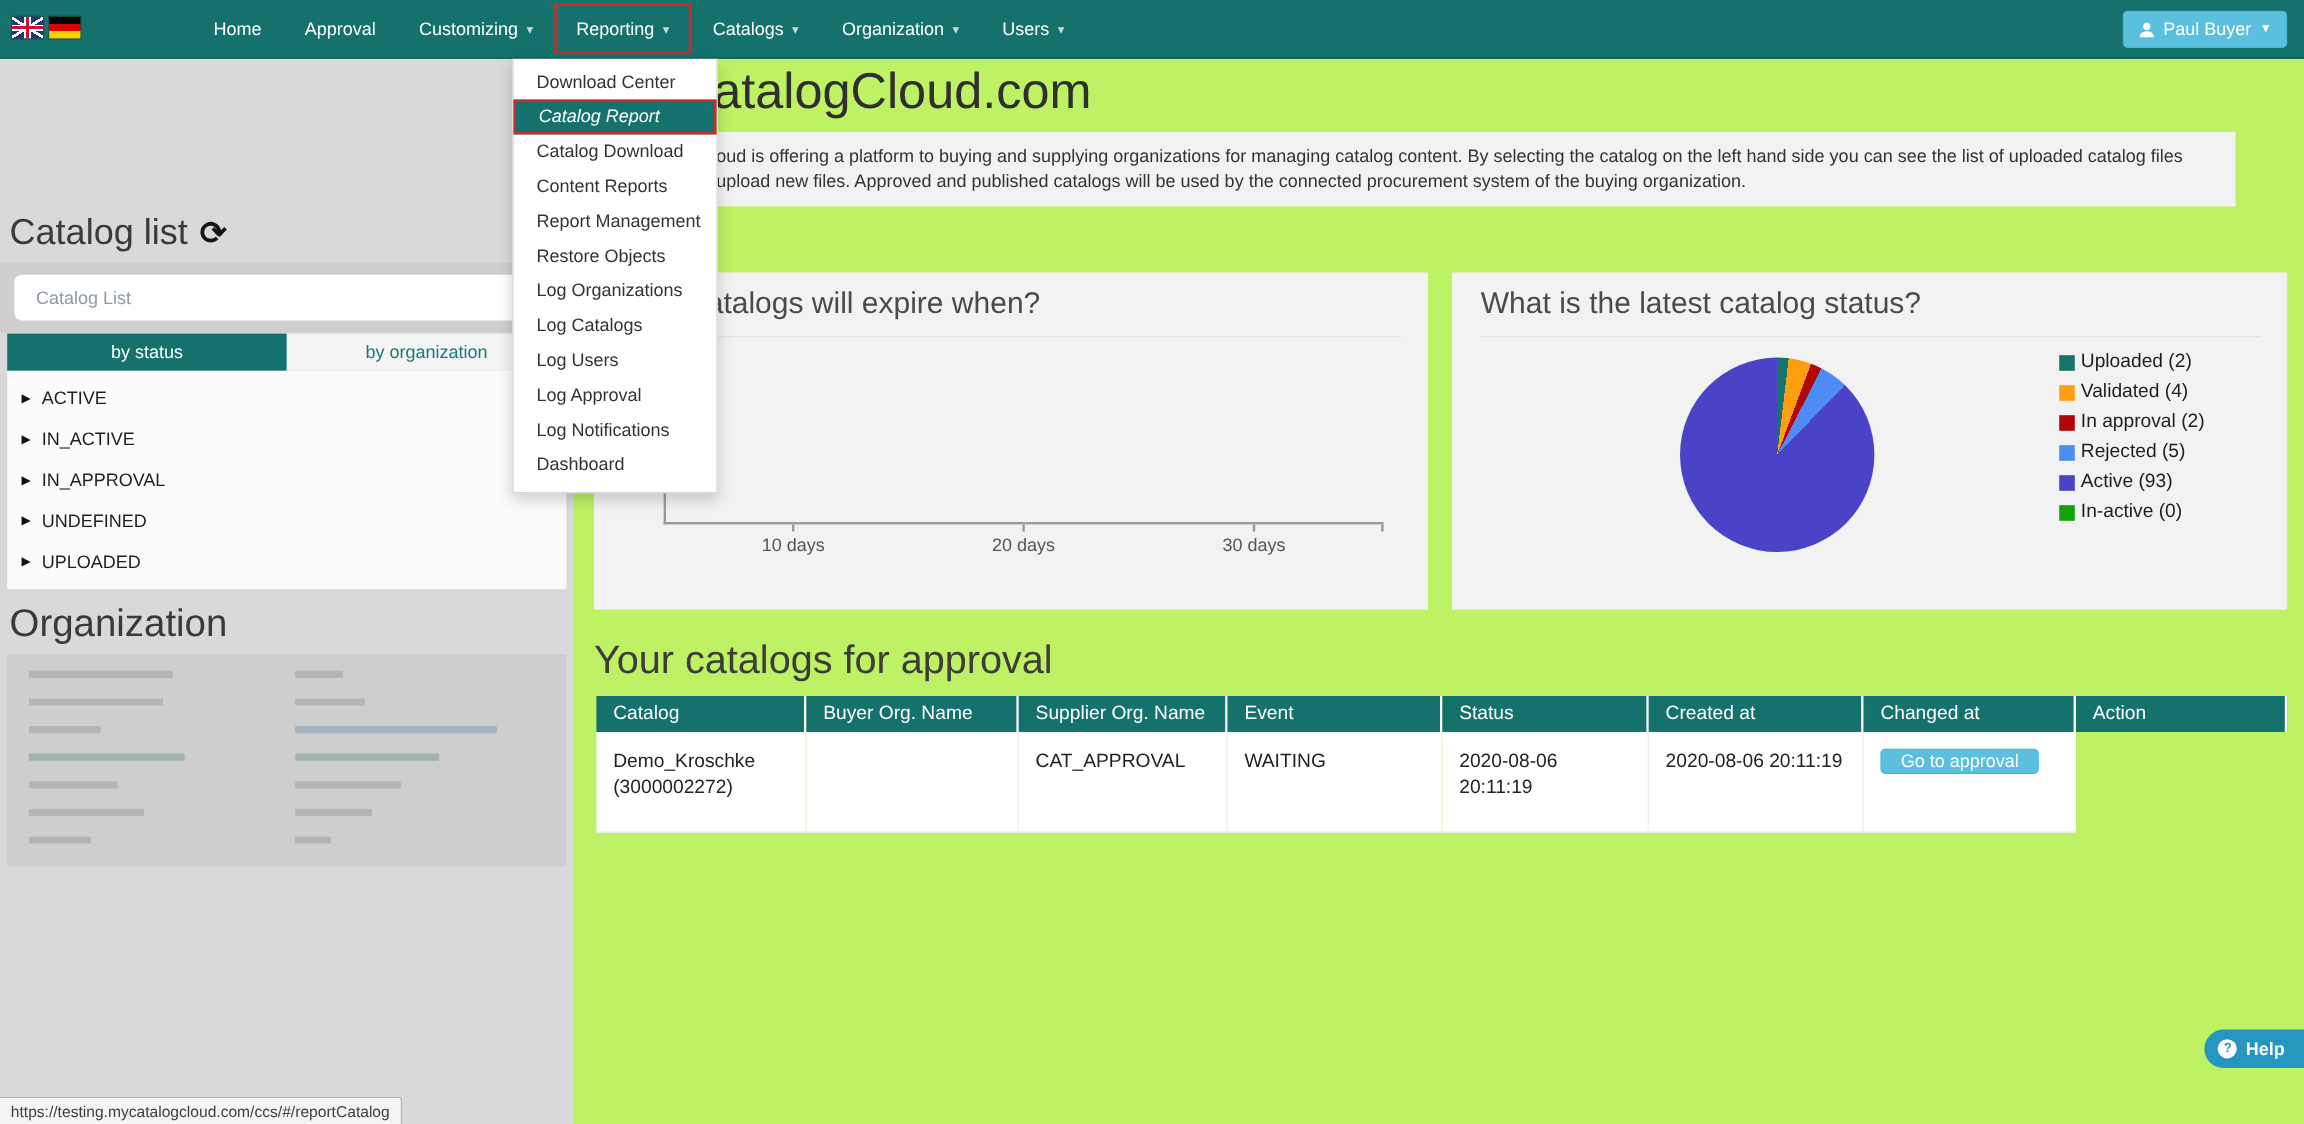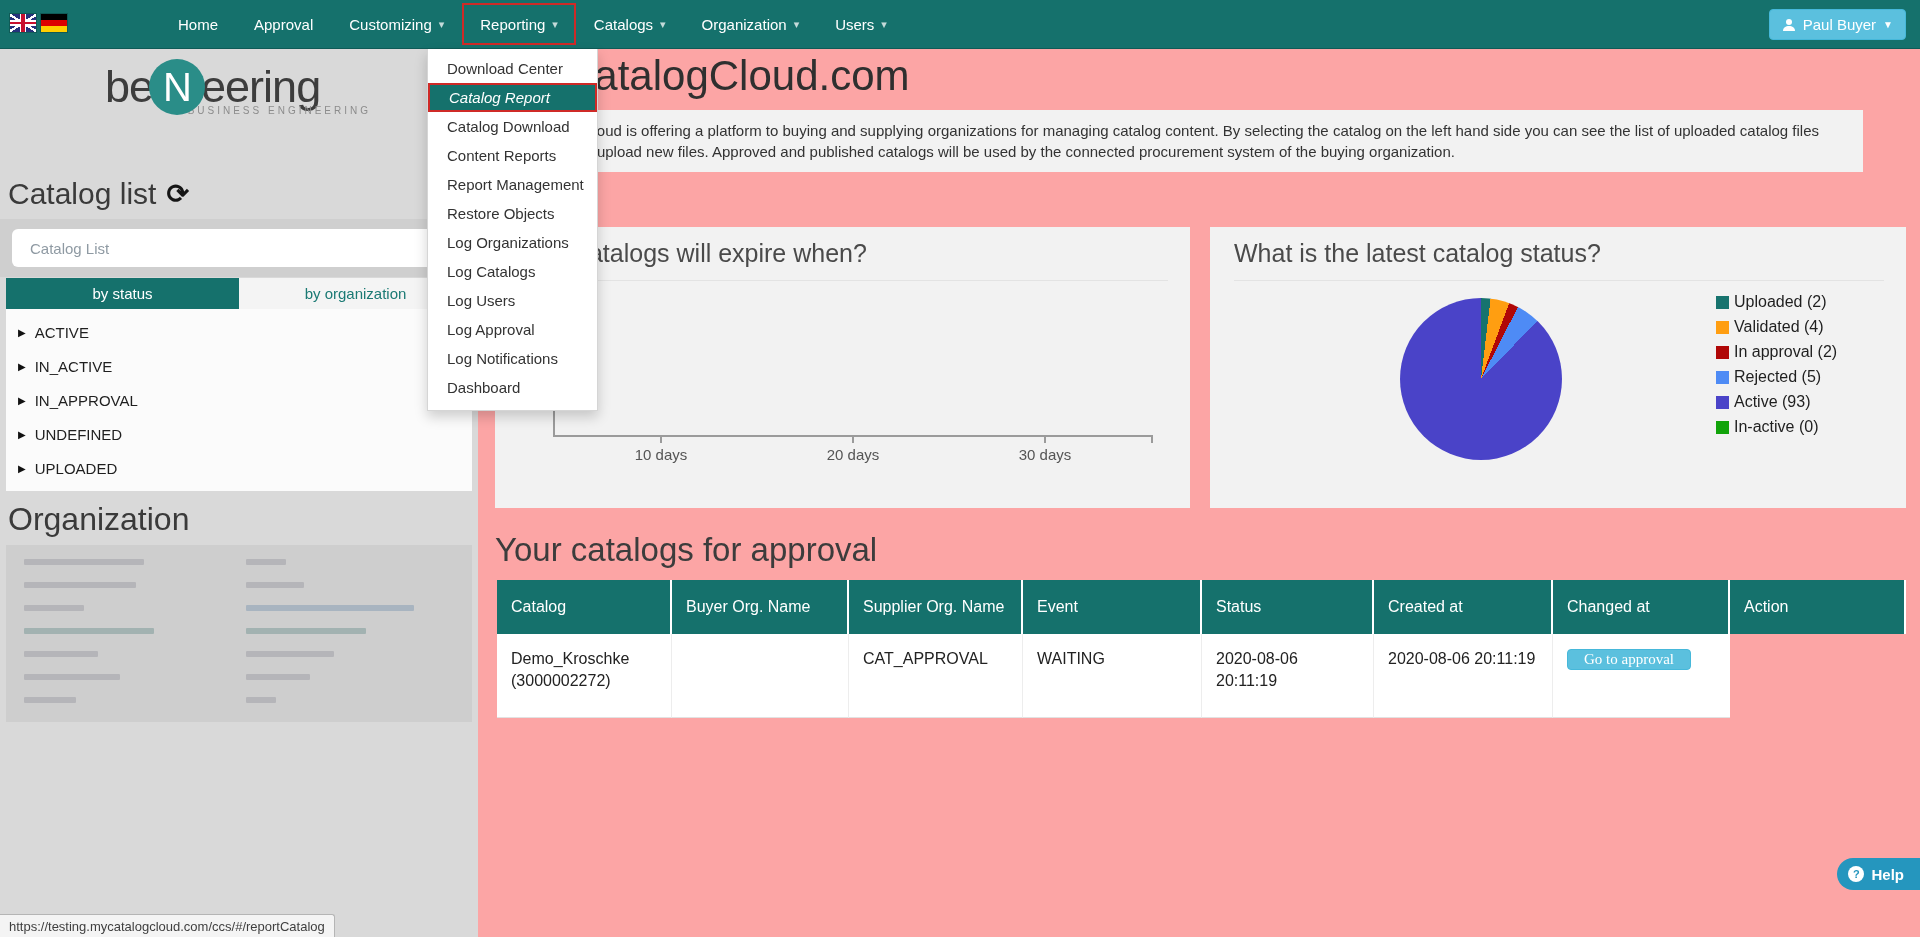--- a/index.html
+++ b/index.html
@@ -1,17 +1,17 @@
 <!DOCTYPE html>
 <html><head>
 <meta charset="utf-8">
 <style>
   * { margin:0; padding:0; box-sizing:border-box; }
   html,body { width:1920px; height:937px; overflow:hidden; font-family:"Liberation Sans", sans-serif; background:#fff; }
-  #page { position:relative; width:1920px; height:937px; background:#fca5a5; }
+  #page { position:relative; width:1920px; height:937px; background:#bef264; }
 
   
   .topnav { position:absolute; left:0; top:0; width:1920px; height:49px; background:#15716c; border-bottom:1px solid #0e5b57; z-index:50; display:flex; align-items:center; }
   .flags { position:absolute; left:10px; top:14px; display:flex; gap:5px; }
   .flag { width:26px; height:18px; position:relative; display:inline-block; box-shadow:0 0 0 1px rgba(0,0,0,.2); }
   .flag-uk { background:#26327c; overflow:hidden; }
   .flag-uk::before { content:""; position:absolute; inset:0;
     background:
       linear-gradient(transparent 36%, #fff 36% 64%, transparent 64%),
       linear-gradient(90deg, transparent 38%, #fff 38% 62%, transparent 62%),
@@ -83,25 +83,25 @@
   
   .pie { position:absolute; left:1400px; top:298px; width:162px; height:162px; border-radius:50%; z-index:9; }
   .legend { position:absolute; left:1716px; top:293px; z-index:9; display:flex; flex-direction:column; gap:7px; }
   .legend-entry { display:flex; align-items:center; gap:5px; }
   .legend-swatch { width:13px; height:13px; display:inline-block; }
   .legend-label { font-size:16px; color:#1f1f1f; }
 
   
   .approval-heading { position:absolute; left:495px; top:531px; font-size:33px; color:#3c3c3c; font-weight:300; }
   .approval-table { position:absolute; left:497px; top:580px; width:1409px; display:grid; grid-template-columns:175px 177px 174px 179px 172px 179px 177px 176px; z-index:8; }
-  .th { background:#15716c; color:#fff; font-size:16px; padding:18px 14px; border-right:2px solid #fff; }
+  .th { background:#15716c; color:#fff; font-size:16px; padding:6px 14px; border-right:2px solid #fff; }
   .th:last-child { border-right:none; }
   .td { background:#fff; min-height:84px; padding:14px; font-size:16px; color:#222; line-height:22px; border-right:1px solid #ededed; border-bottom:1px solid #e2e2e2; }
   .td:last-child { border-right:none; }
-  .goto-btn { background:#5bc0de; border:1px solid #46b8da; color:#fff; font-size:15px; padding:1px 16px; border-radius:4px; cursor:pointer; font-family:Liberation Serif, serif; }
+  .goto-btn { background:#5bc0de; border:1px solid #46b8da; color:#fff; font-size:15px; padding:1px 16px; border-radius:4px; cursor:pointer; font-family:Liberation Sans, sans-serif; }
 
   
   .help-btn { position:absolute; right:0; top:858px; height:32px; background:#2596be; color:#fff; font-size:15px; font-weight:bold; display:flex; align-items:center; gap:7px; padding:0 16px 0 11px; border-radius:16px 0 0 16px; z-index:70; cursor:pointer; }
   .q-icon { width:16px; height:16px; border-radius:50%; background:#fff; color:#2596be; font-size:11px; font-weight:bold; display:flex; align-items:center; justify-content:center; }
   .status-bar { position:absolute; left:0; top:914px; height:23px; background:#f4f4f4; border:1px solid #b5b5b5; border-left:none; border-bottom:none; border-radius:0 3px 0 0; display:flex; align-items:center; padding:0 9px; font-size:13px; color:#3f3f3f; z-index:70; }
 </style>
 </head>
 <body>
 
 <div id="page">
@@ -158,30 +158,20 @@
     <div class="dropdown-item">Restore Objects</div>
     <div class="dropdown-item">Log Organizations</div>
     <div class="dropdown-item">Log Catalogs</div>
     <div class="dropdown-item">Log Users</div>
     <div class="dropdown-item">Log Approval</div>
     <div class="dropdown-item">Log Notifications</div>
     <div class="dropdown-item">Dashboard</div>
   </div>
 
   <div class="sidebar">
-    <div class="logo">
-      <div class="logo-row">
-        <span>be</span>
-        <span class="logo-circle">
-            <span>N</span>
-          </span>
-        <span>eering</span>
-      </div>
-      <div class="logo-sub">BUSINESS ENGINEERING</div>
-    </div>
     <div class="side-heading catalog-heading">
       <span>Catalog list</span>
       <span class="refresh-icon">⟳</span>
     </div>
     <div class="search-band"></div>
     <input class="search-input" type="text" placeholder="Catalog List" style="">
     <div class="tabs">
       <div class="tab active">by status</div>
       <div class="tab inactive">by organization</div>
     </div>

